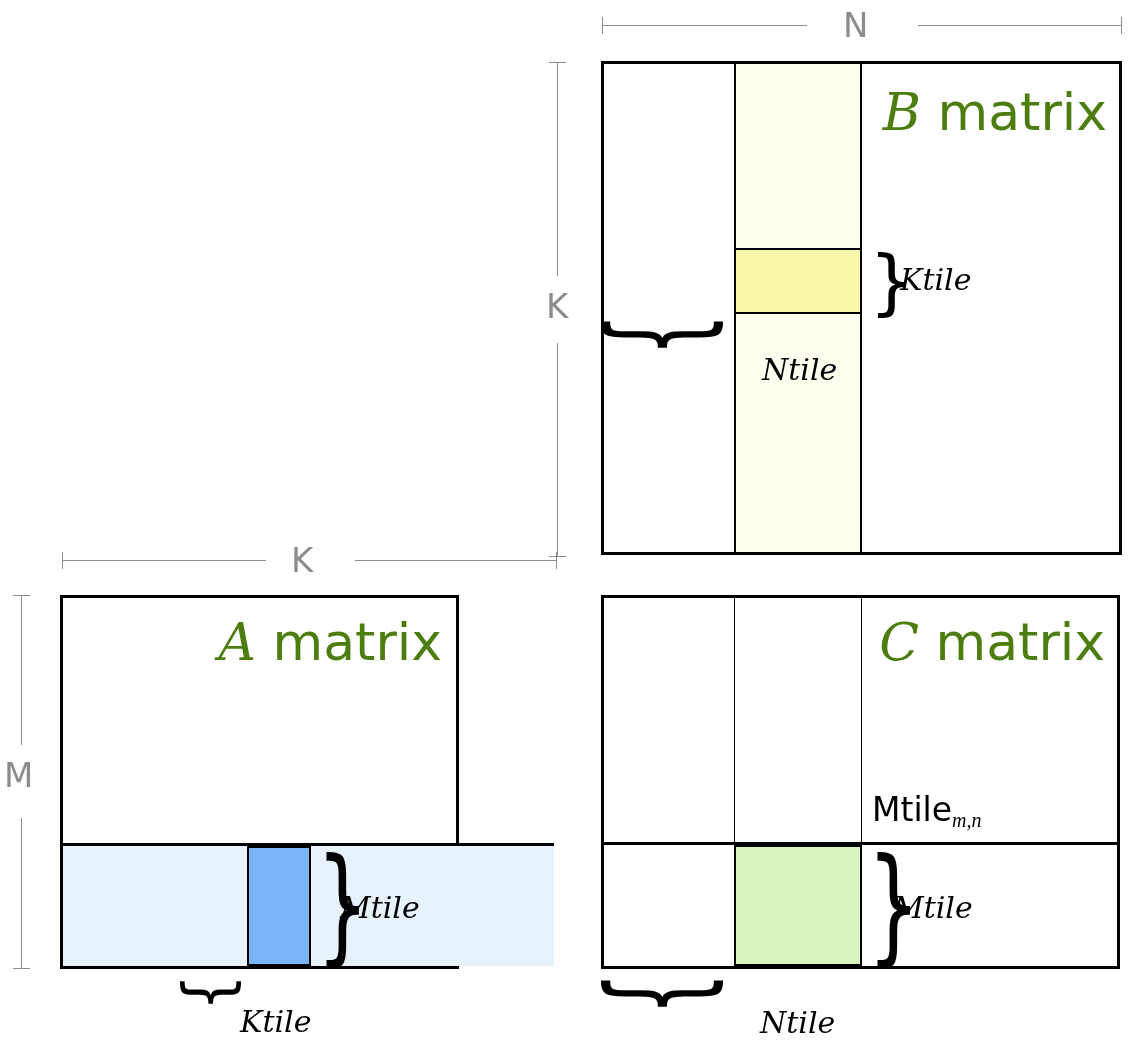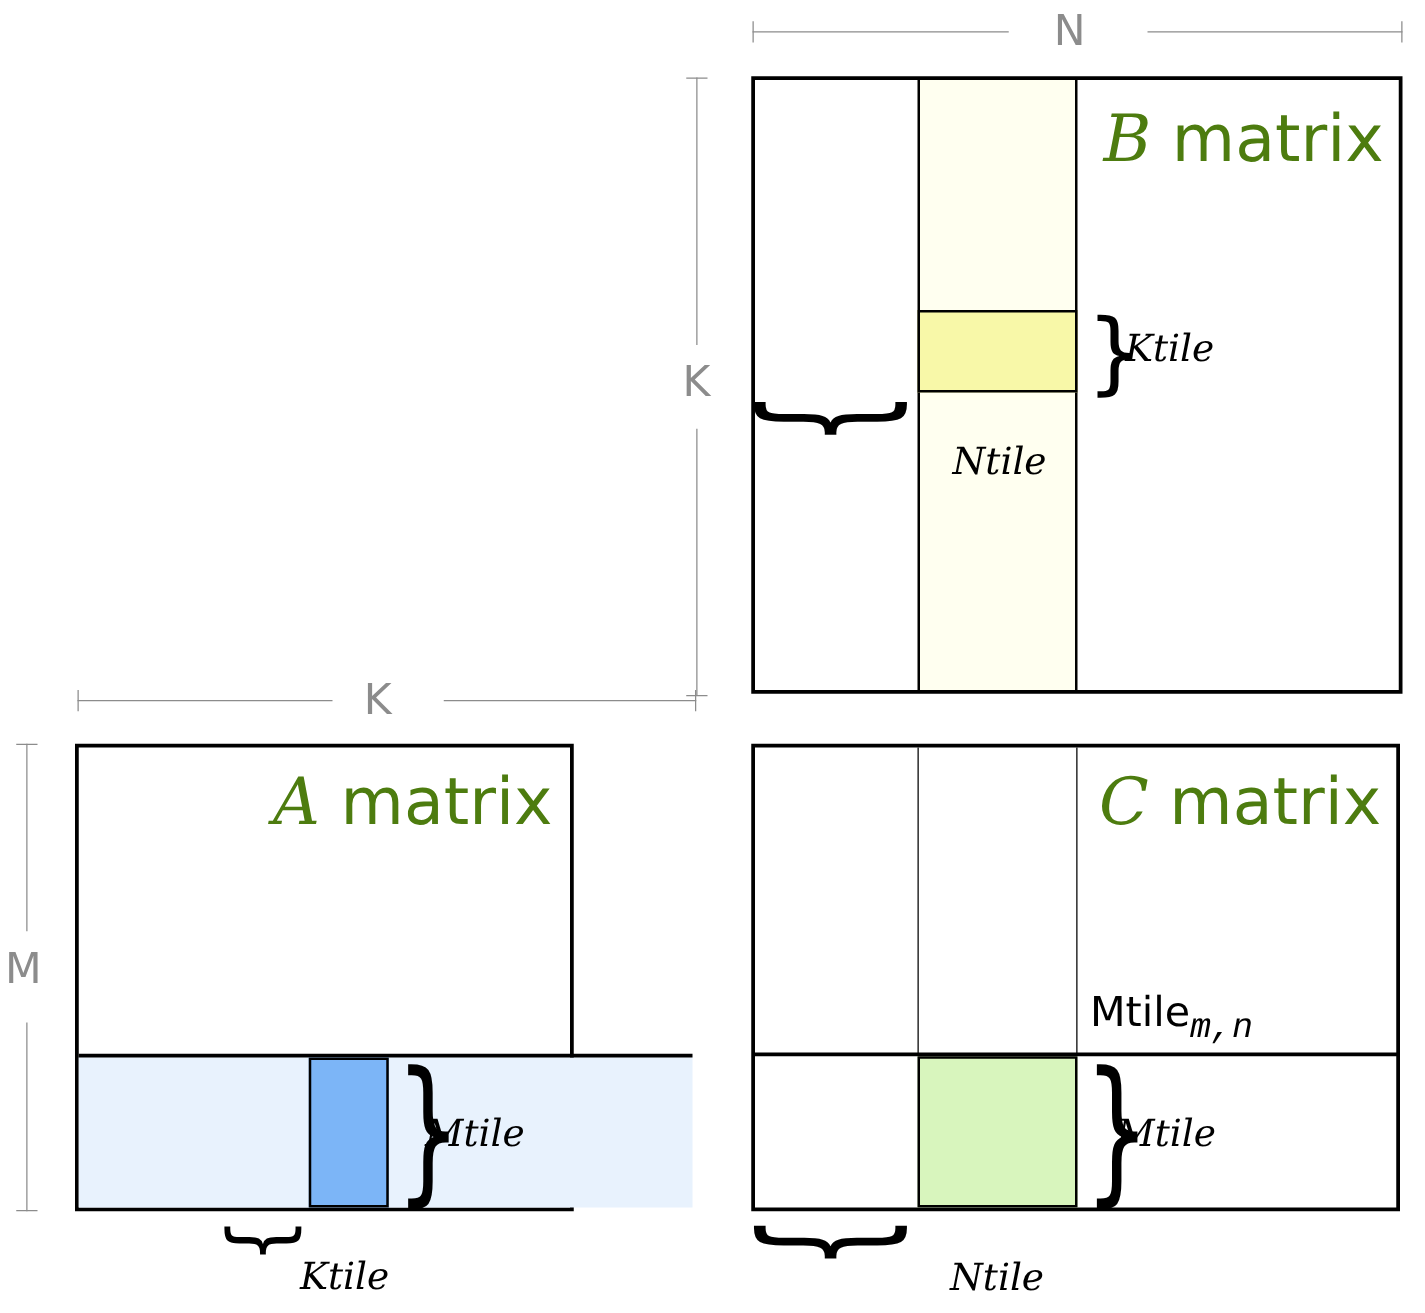--- a/index.html
+++ b/index.html
@@ -62,22 +62,22 @@
   
   .block-label {
     position: absolute;
     font-size: 33px;
     color: #000000;
     white-space: nowrap;
     line-height: 1;
   }
   .block-label sub {
     font-style: italic;
-    font-family: Liberation Mono, monospace;
-    font-size: 28px;
+    font-family: Liberation Serif, serif;
+    font-size: 20px;
     vertical-align: -0.32em;
   }
 
   
   .ruler-h {
     position: absolute;
     height: 1px;
     background: #8c8c8c;
   }
   .ruler-v {

